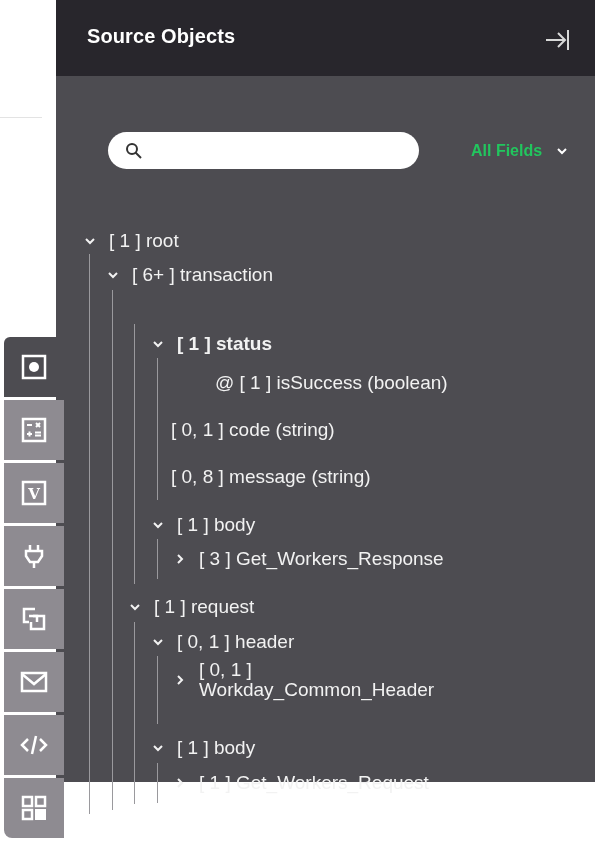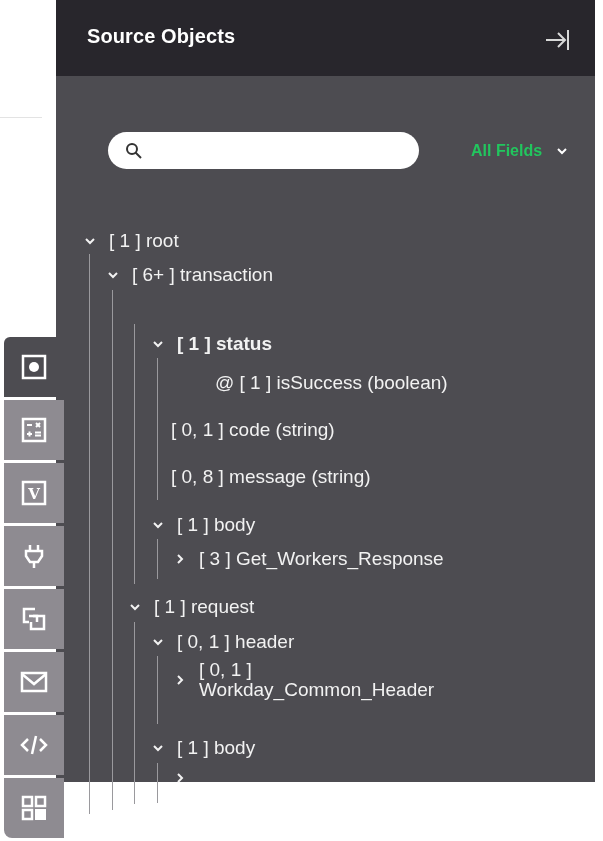--- a/index.html
+++ b/index.html
@@ -139,20 +139,21 @@
     <div class="node" style="left:95px; top:736px;">
       <svg class="chev" viewBox="0 0 14 14">
           <polyline points="3,5 7,9 11,5" fill="none" stroke="#f2f2f2" stroke-width="2"></polyline>
         </svg>
       <span class="label">[ 1 ] body</span>
     </div>
     <div class="node" style="left:117px; top:771px;">
       <svg class="chev" viewBox="0 0 14 14">
           <polyline points="5,3 9,7 5,11" fill="none" stroke="#f2f2f2" stroke-width="2"></polyline>
         </svg>
+      <span class="label">[ 1 ] Get_Workers_Request</span>
     </div>
   </div>
 </div>
 
 <div class="toolbar">
   <div class="tool active" style="top:0;">
     <svg viewBox="0 0 30 30">
       <rect x="4" y="4" width="22" height="22" fill="none" stroke="#fff" stroke-width="2.5"></rect>
       <circle cx="15" cy="15" r="5" fill="#fff"></circle>
     </svg>

